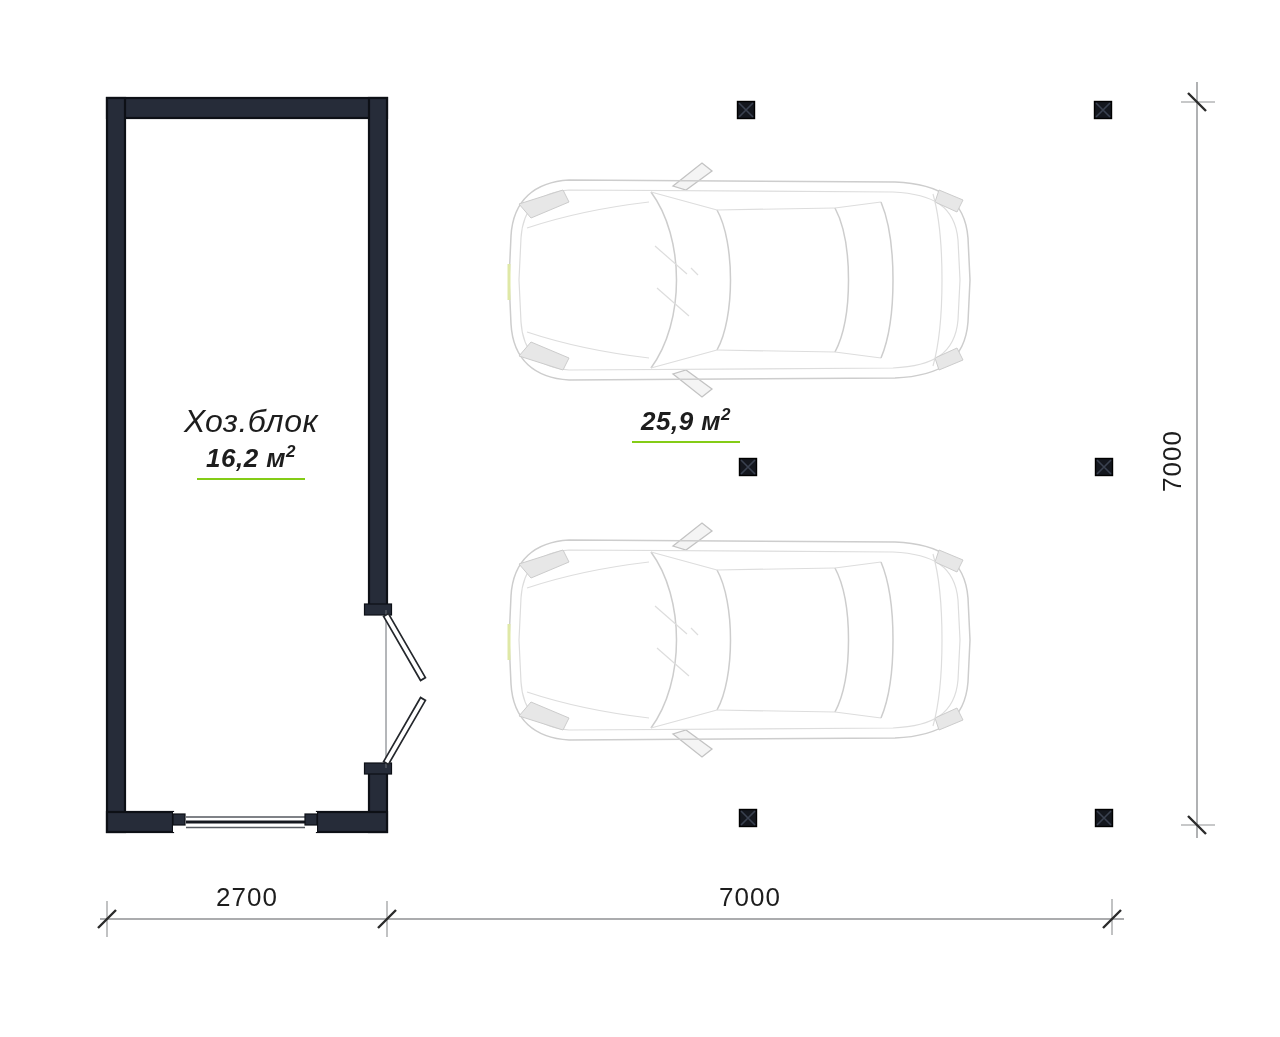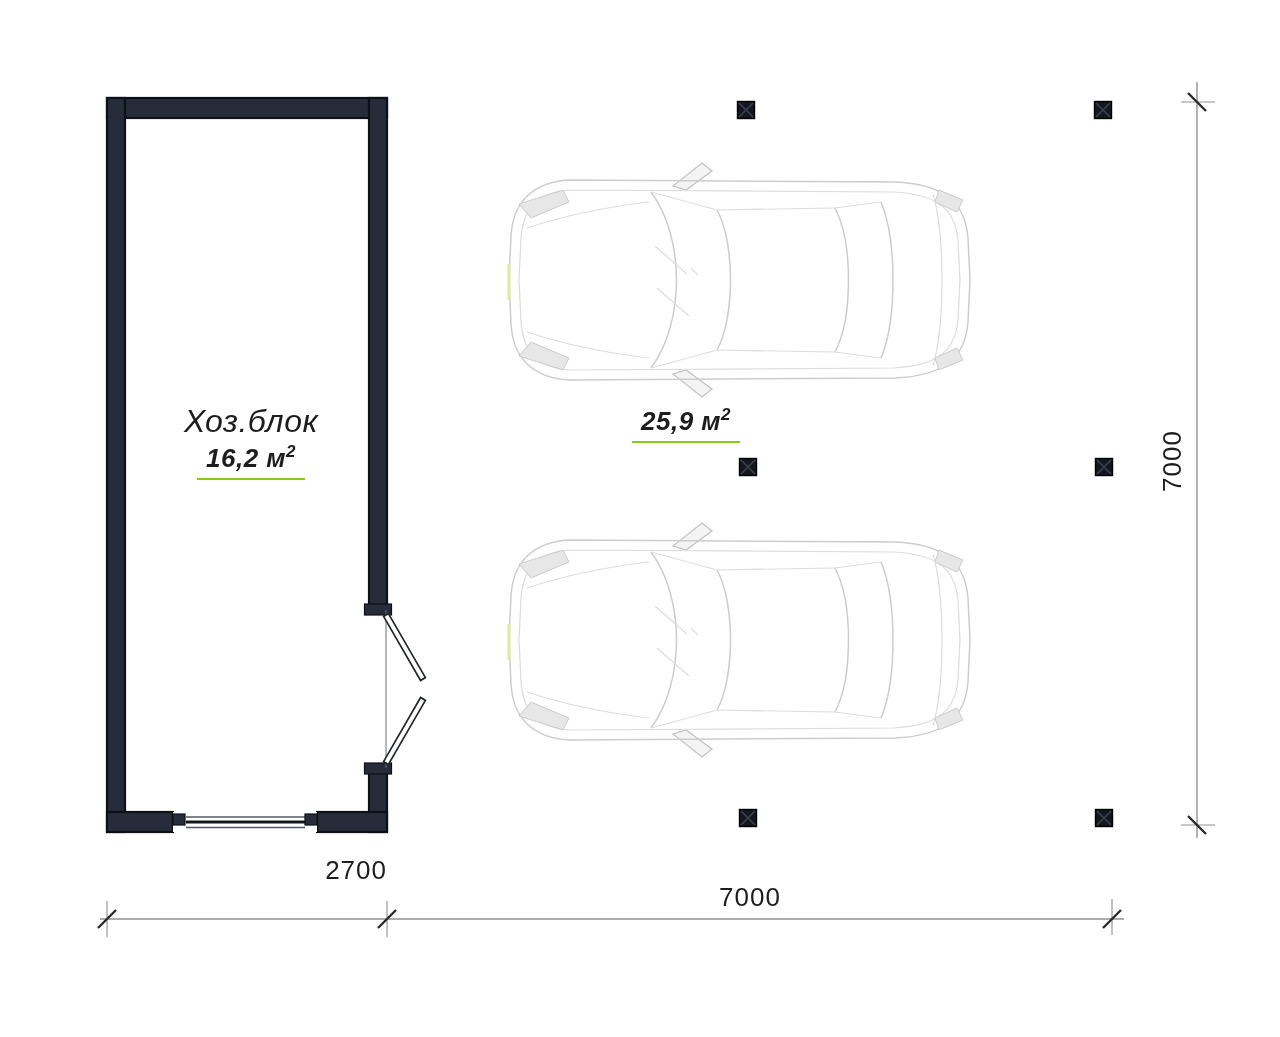--- a/index.html
+++ b/index.html
@@ -132,18 +132,18 @@
 
   <div class="label-group" style="left:131px;top:403px;">
     <div class="room-name">Хоз.блок</div>
     <div class="room-area"><span>16,2 м</span><sup>2</sup></div>
   </div>
 
   <div class="label-group" style="left:566px;top:403px;">
     <div class="room-area"><span>25,9 м</span><sup>2</sup></div>
   </div>
 
-  <div class="dim-text" style="left:107px;width:280px;top:855px;text-align:right;">2700</div>
+  <div class="dim-text" style="left:107px;width:280px;top:882px;">2700</div>
 
   <div class="dim-text" style="left:387px;width:726px;top:882px;">7000</div>
 
   <div class="dim-text dim-vertical" style="left:1112px;top:446px;width:120px;height:30px;">7000</div>
 </div>
 
 </body></html>

